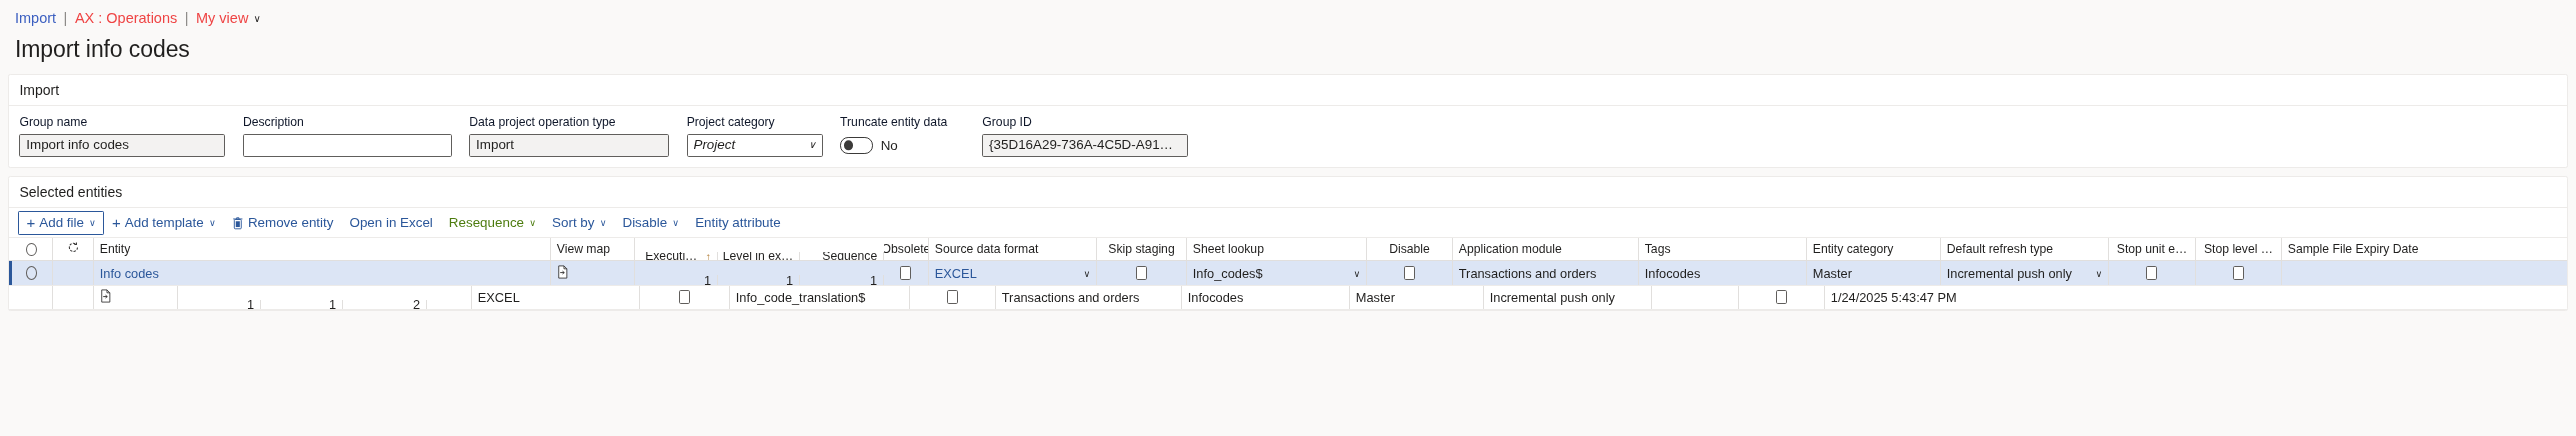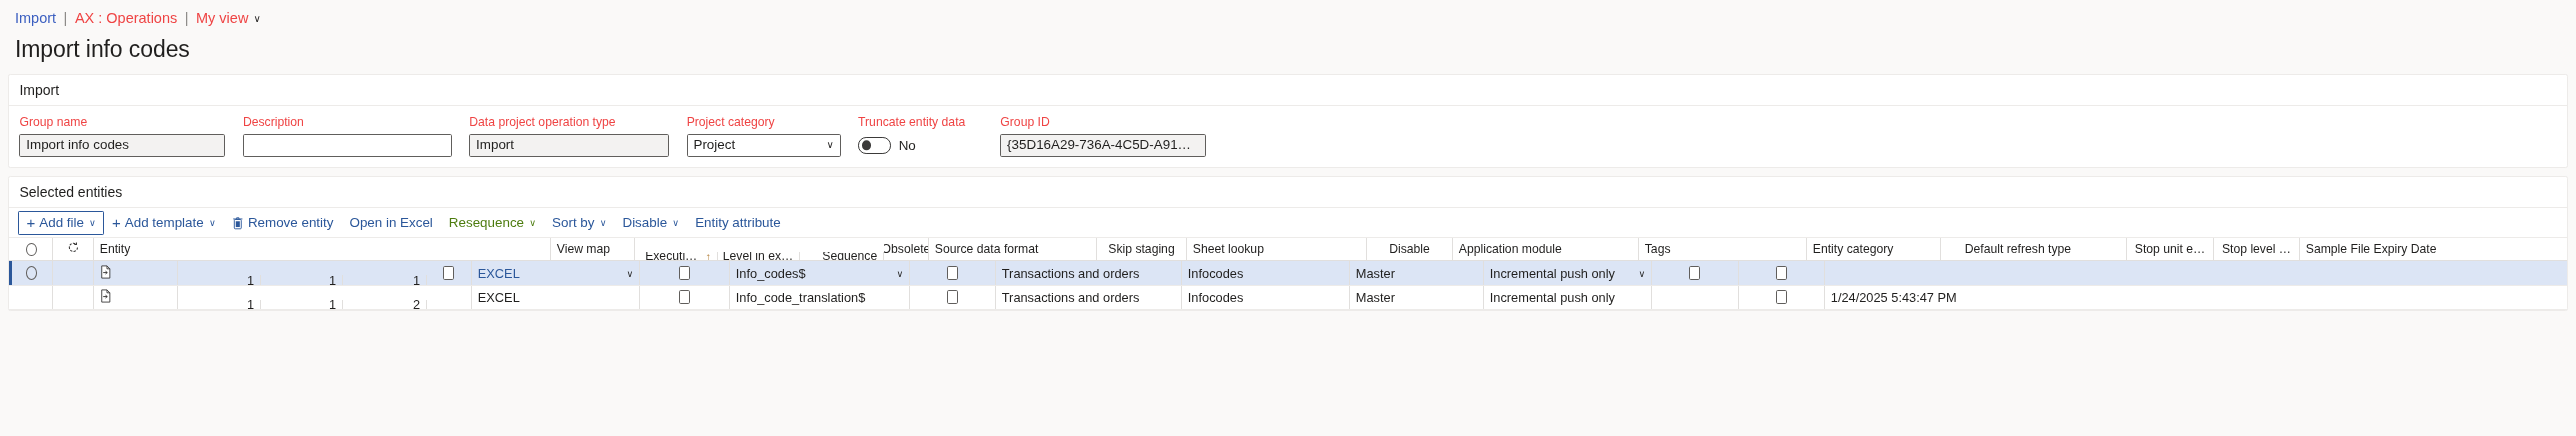--- a/index.html
+++ b/index.html
@@ -59,21 +59,21 @@
   
   .fields-row {
     display: flex;
     align-items: flex-start;
     padding: 8.1px 0 10.4px 10.4px;
     gap: 0;
   }
   .field { margin-right: 17.4px; }
   .field-label {
     font-size: 12.2px;
-    color: #ef4444;
+    color: #0f172a;
     line-height: 17.4px;
     margin-bottom: 2.3px;
     white-space: nowrap;
   }
   .field-input {
     height: 23px;
     border: 0.6px solid #605e5c;
     border-radius: 1.7px;
     background: #ffffff;
     font-size: 13.4px;
@@ -82,21 +82,21 @@
     padding: 0 5.8px;
     display: flex;
     align-items: center;
     font-family: "Liberation Sans", sans-serif;
     outline: none;
   }
   .field-input.readonly { background: #f3f2f1; }
   .field-input.w1 { width: 206px; }
   .field-input.w2 { width: 209px; }
   .field-input.w3 { width: 200px; }
-  .field-input.w4 { width: 154px; }
+  .field-input.w4 { width: 136px; font-style: italic; }
   .field-input.w5 { width: 206px; }
   .field-input.select { justify-content: space-between; }
   .chev {
     color: #201f1e;
     font-size: 10px;
     line-height: 1;
     margin-left: 4.6px;
   }
 
   .toggle-wrap { display: flex; align-items: center; height: 23px; }
@@ -359,40 +359,43 @@
           </div>
           <div class="cell" style="width: 186px;">
             <span>Application module</span>
           </div>
           <div class="cell" style="width: 168px;">
             <span>Tags</span>
           </div>
           <div class="cell" style="width: 134px;">
             <span>Entity category</span>
           </div>
-          <div class="cell" style="width: 168px; margin-left: 18px;">
+          <div class="cell" style="width: 168px;">
             <span>Default refresh type</span>
           </div>
           <div class="cell ctr" style="width: 87px;">
             <span>Stop unit e…</span>
           </div>
           <div class="cell ctr" style="width: 86px;">
             <span>Stop level …</span>
           </div>
           <div class="cell nb" style="width: 277px;">
             <span>Sample File Expiry Date</span>
           </div>
         </div>
       <div id="grid-body">
           <div class="grid-row grid-body-row selected">
             <div class="selbar"></div>
             <div class="cell ctr" style="width: 41px;">
               <span class="ring"></span>
             </div>
             <div class="cell ctr" style="width: 41px;"></div>
+            <div class="cell link" style="width: 457px;">
+              <span>Info codes</span>
+            </div>
             <div class="cell" style="width: 84px;">
               <span><svg width="11.6" height="14" viewBox="0 0 20 24">
                   <path d="M3 1.5h9l5 5v16H3z" fill="#fff" stroke="#323130" stroke-width="1.5"></path>
                   <path d="M12 1.5v5h5" fill="none" stroke="#323130" stroke-width="1.5"></path>
                   <path d="M5.5 13h7M9.5 10.5l3 2.5-3 2.5" fill="none" stroke="#323130" stroke-width="1.6"></path>
                 </svg></span>
             </div>
             <div class="cell num" style="width: 83px;">
               <span>1</span>
             </div>

